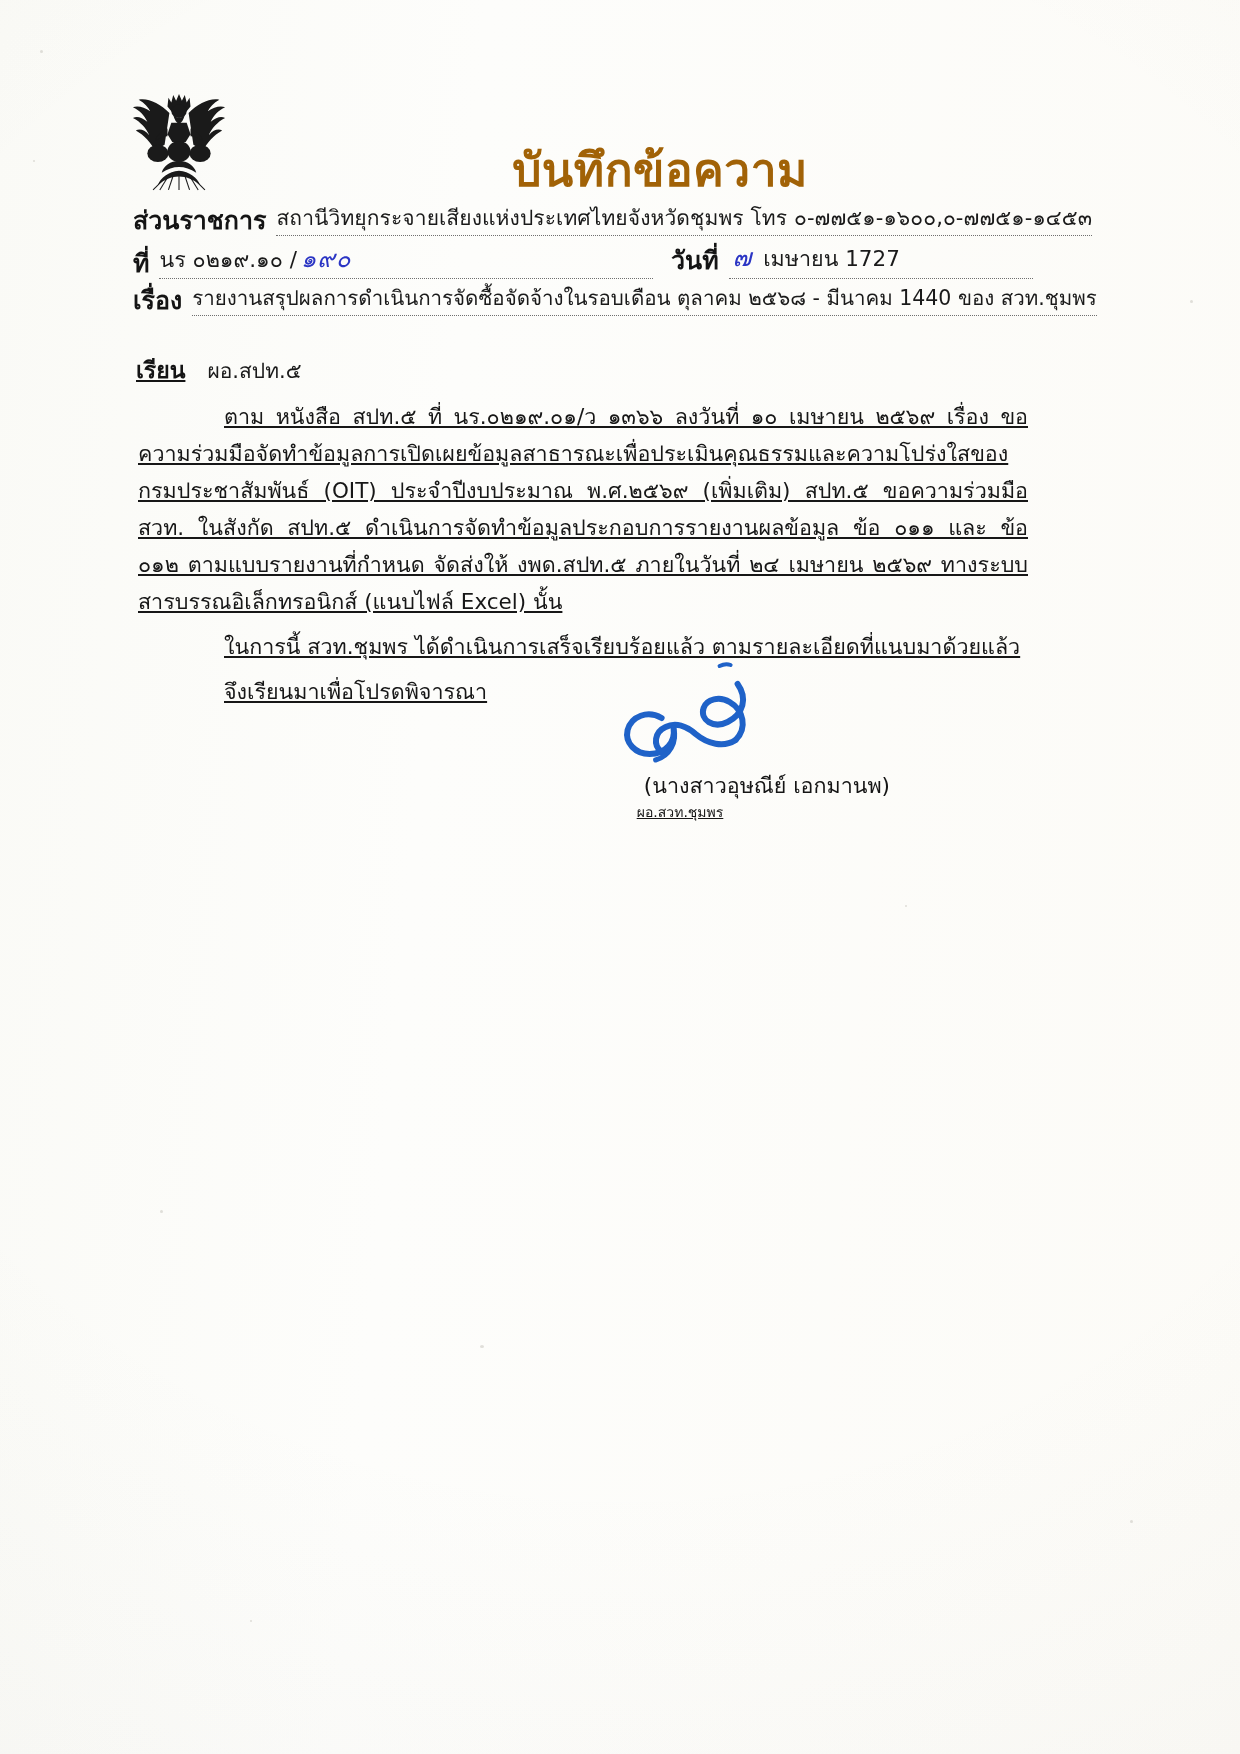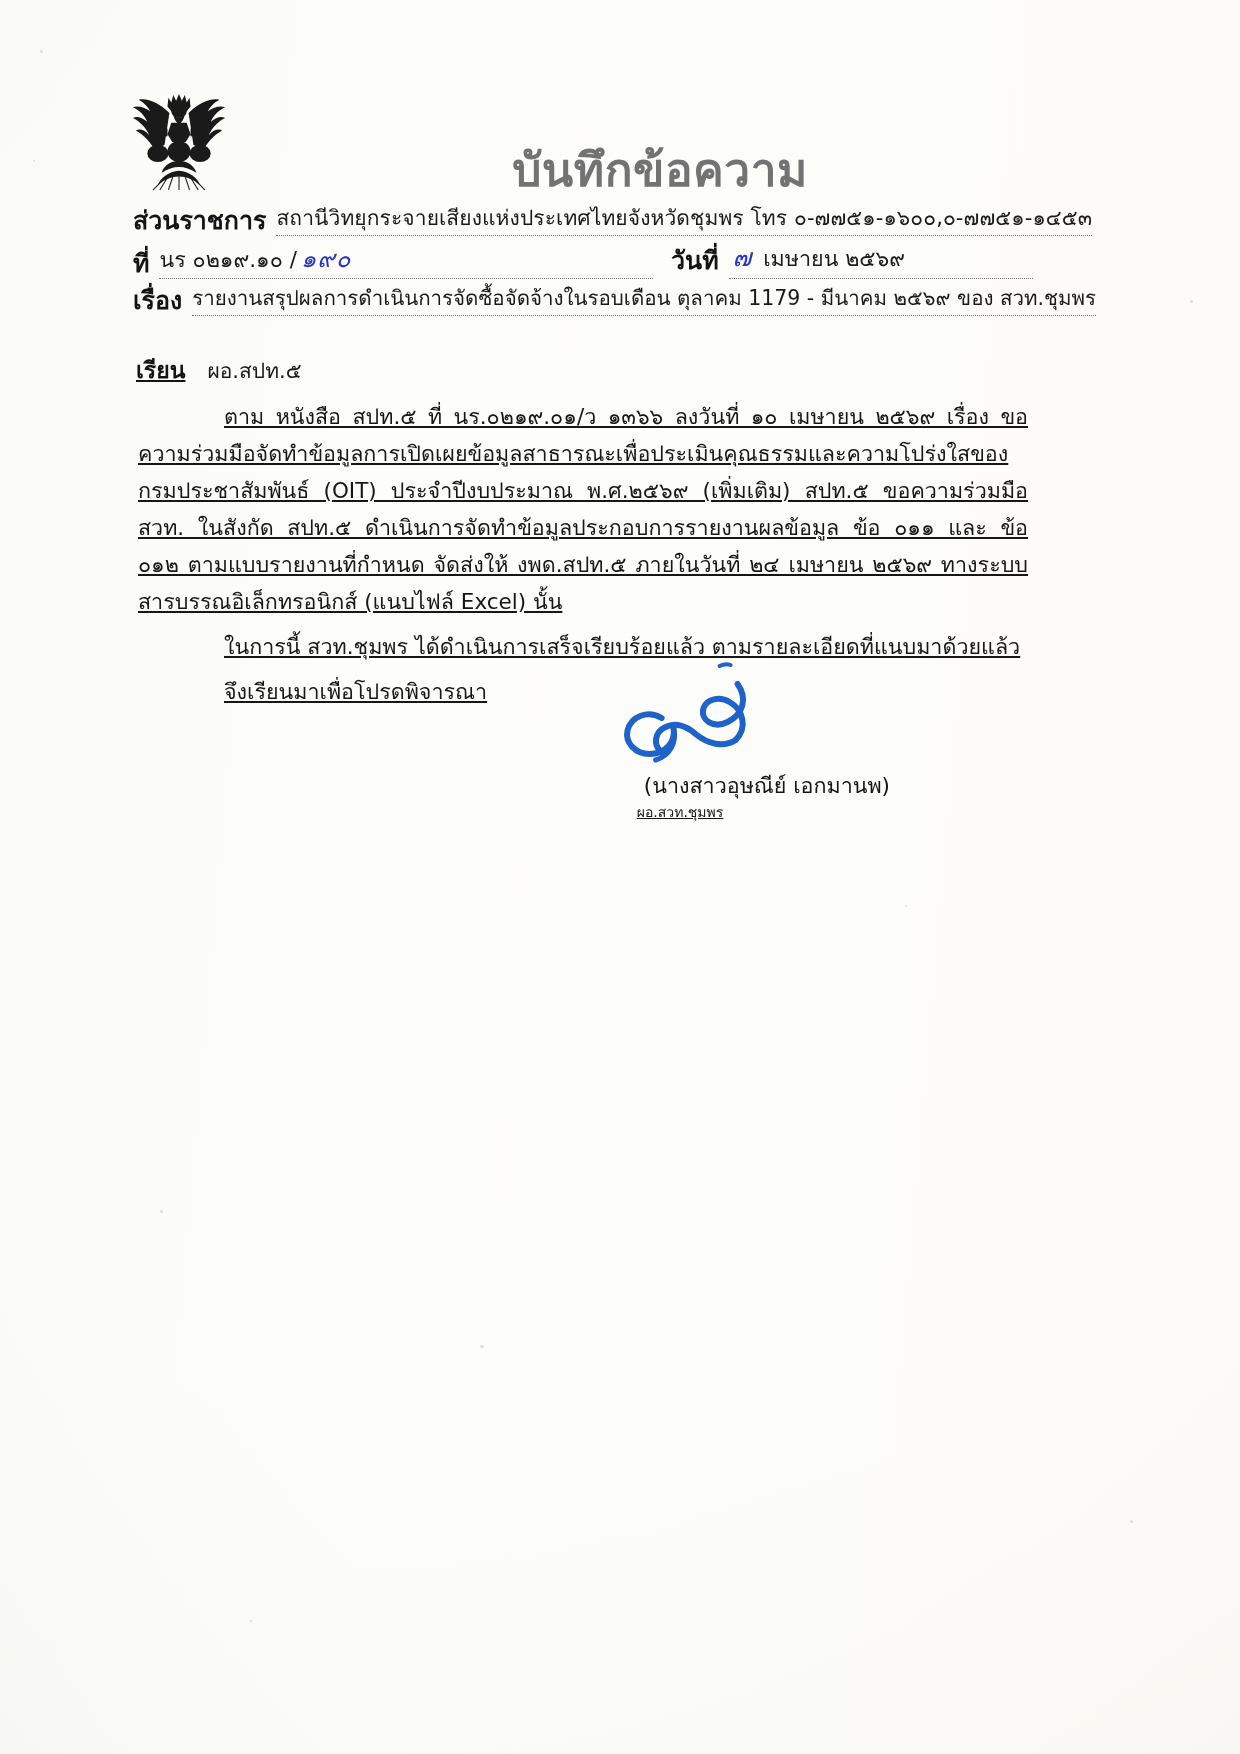--- a/index.html
+++ b/index.html
@@ -47,21 +47,21 @@
 
   
   .doc-title {
     position: absolute;
     left: 0;
     top: 133px;
     width: 1240px;
     text-align: center;
     font-size: 46px;
     font-weight: bold;
-    color: #737373;
+    color: #a16207;
     letter-spacing: 0.5px;
     padding-left: 80px;
     box-sizing: border-box;
   }
 
   
   .form-area {
     position: absolute;
     left: 133px;
     top: 205px;
@@ -251,28 +251,28 @@
       <div class="seg-no">
         <div class="flabel">ที่</div>
         <div class="fvalue">
           <span>นร ๐๒๑๙.๑๐ /</span><span class="hand">๑๙๐</span>
         </div>
       </div>
       <div class="seg-date">
         <div class="flabel">วันที่</div>
         <div class="fvalue">
           <span class="hand small">๗</span>
-          <span>เมษายน  ๒๕๖๙</span>
+          <span>เมษายน  1727</span>
         </div>
       </div>
     </div>
 
     <div class="frow row-subject">
       <div class="flabel">เรื่อง</div>
-      <div class="fvalue">รายงานสรุปผลการดำเนินการจัดซื้อจัดจ้างในรอบเดือน ตุลาคม 1179 - มีนาคม ๒๕๖๙ ของ สวท.ชุมพร</div>
+      <div class="fvalue">รายงานสรุปผลการดำเนินการจัดซื้อจัดจ้างในรอบเดือน ตุลาคม ๒๕๖๘ - มีนาคม 1440 ของ สวท.ชุมพร</div>
     </div>
   </div>
 
   <div class="attn">
     <span class="attn-label">เรียน</span>
     <span class="attn-value">ผอ.สปท.๕</span>
   </div>
 
   <div class="body-text">
     <p>ตาม หนังสือ สปท.๕ ที่ นร.๐๒๑๙.๐๑/ว ๑๓๖๖ ลงวันที่ ๑๐ เมษายน ๒๕๖๙ เรื่อง ขอความร่วมมือจัดทำข้อมูลการเปิดเผยข้อมูลสาธารณะเพื่อประเมินคุณธรรมและความโปร่งใสของกรมประชาสัมพันธ์ (OIT) ประจำปีงบประมาณ พ.ศ.๒๕๖๙ (เพิ่มเติม) สปท.๕ ขอความร่วมมือ สวท. ในสังกัด สปท.๕ ดำเนินการจัดทำข้อมูลประกอบการรายงานผลข้อมูล ข้อ ๐๑๑ และ ข้อ ๐๑๒ ตามแบบรายงานที่กำหนด จัดส่งให้ งพด.สปท.๕ ภายในวันที่ ๒๔ เมษายน ๒๕๖๙ ทางระบบสารบรรณอิเล็กทรอนิกส์ (แนบไฟล์ Excel) นั้น</p>

